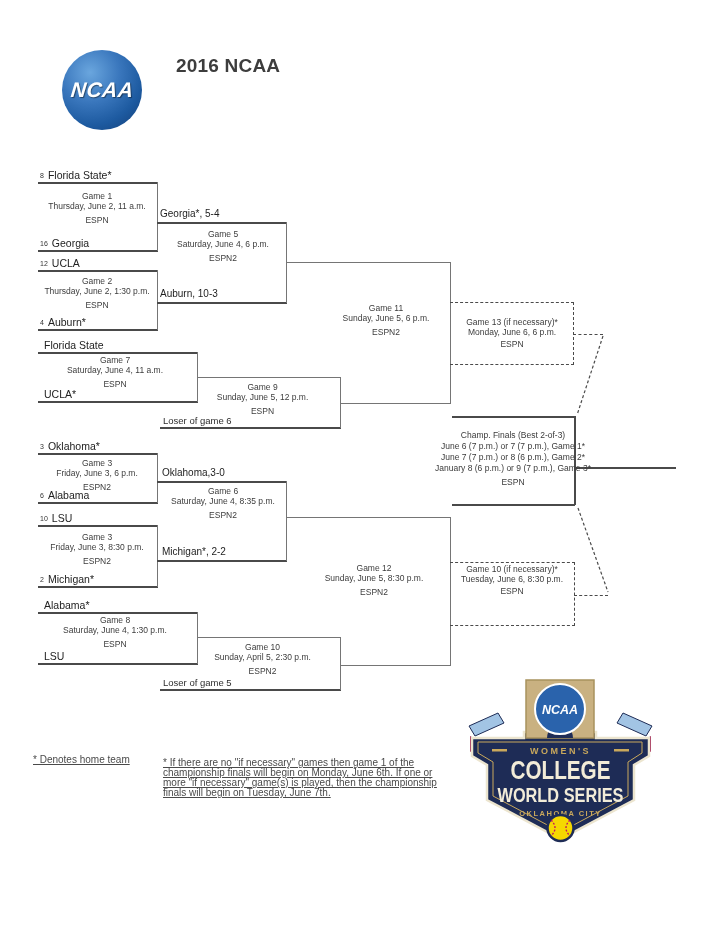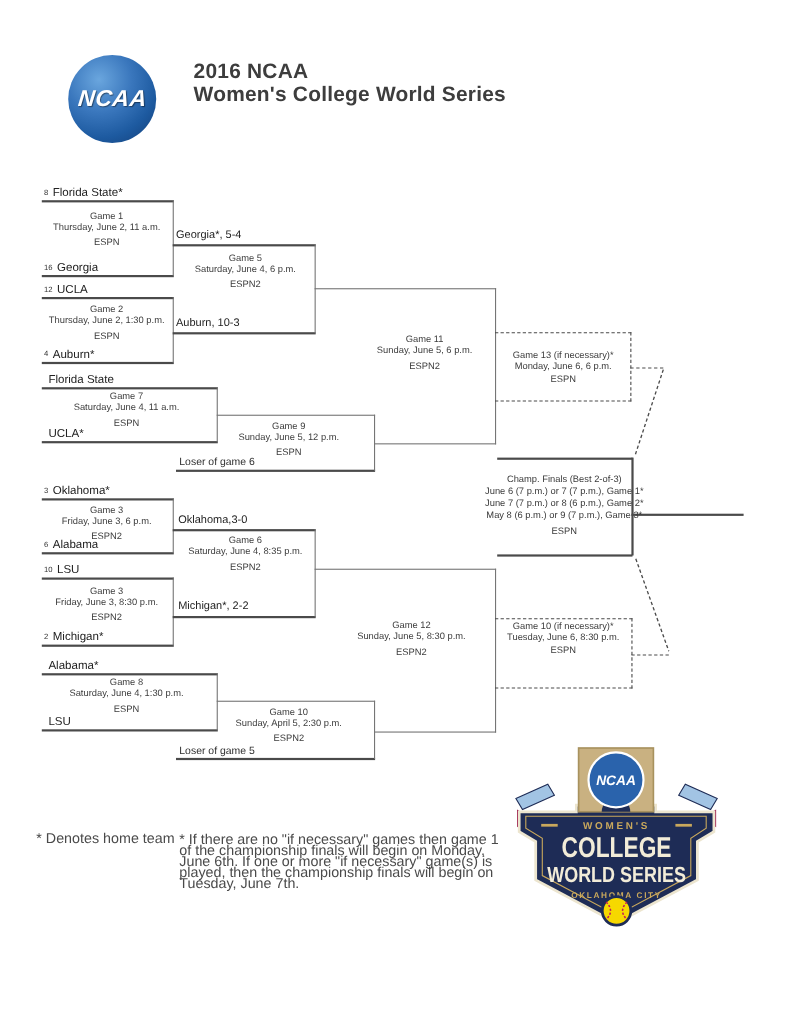--- a/index.html
+++ b/index.html
@@ -20,36 +20,35 @@
   .dv{position:absolute;border-left:1.3px dashed #4a4a4a;}  
   
   .team{position:absolute;font-size:10.5px;color:#222;white-space:nowrap;}
   .team .seed{font-size:7px;color:#333;margin-right:4px;position:relative;top:-1px;}
   .winner{position:absolute;font-size:10px;color:#1d1d1d;white-space:nowrap;}
   .ginfo{position:absolute;text-align:center;font-size:8.5px;line-height:9.5px;color:#3c3c3c;}
   .ginfo .tv{margin-top:5px;}
   .loser{position:absolute;font-size:9.5px;color:#2e2e2e;white-space:nowrap;}
   .champ{position:absolute;left:433px;top:430px;width:160px;text-align:center;font-size:8.5px;line-height:11px;color:#3a3a3a;}
   .champ .tv{margin-top:3px;}
-  .fnote{position:absolute;font-size:13px;color:#4a4a4a;}
+  .fnote{position:absolute;font-size:10px;color:#4a4a4a;text-decoration:underline;}
   .fnote-right{left:163px;top:758px;width:292px;line-height:10px;}
   .fnote-left{left:33px;top:754px;}
   svg{position:absolute;}
 </style>
 </head>
 <body>
 
 <div class="page">
 
   <div class="ncaa-sphere">
     <span>NCAA</span>
   </div>
   <div class="title">
     <div>2016 NCAA</div>
-    <div>Women's College World Series</div>
   </div>
 
   <div class="tl" style="left:38px;top:182px;width:120px"></div>
   <div class="tl" style="left:38px;top:250px;width:120px"></div>
   <div class="vl" style="left:157px;top:182px;height:69px"></div>
   <div class="tl" style="left:157px;top:222px;width:130px"></div>
   <div class="tl" style="left:38px;top:270px;width:120px"></div>
   <div class="tl" style="left:38px;top:329px;width:120px"></div>
   <div class="vl" style="left:157px;top:270px;height:60px"></div>
   <div class="tl" style="left:157px;top:302px;width:130px"></div>
@@ -190,21 +189,21 @@
   <div class="ginfo" style="left:450px;top:565px;width:124px">
     <div>Game 10 (if necessary)*</div>
     <div>Tuesday, June 6, 8:30 p.m.</div>
     <div class="tv" style="margin-top:3px">ESPN</div>
   </div>
 
   <div class="champ">
     <div>Champ. Finals (Best 2-of-3)</div>
     <div>June 6 (7 p.m.) or 7 (7 p.m.), Game 1*</div>
     <div>June 7 (7 p.m.) or 8 (6 p.m.), Game 2*</div>
-    <div>May 8 (6 p.m.) or 9 (7 p.m.), Game 3*</div>
+    <div>January 8 (6 p.m.) or 9 (7 p.m.), Game 3*</div>
     <div class="tv">ESPN</div>
   </div>
 
   <div class="fnote fnote-left">* Denotes home team</div>
   <div class="fnote fnote-right">* If there are no "if necessary" games then game 1 of the championship finals will begin on Monday, June 6th.  If one or more "if necessary" game(s) is played, then the championship finals will begin on Tuesday, June 7th.</div>
 
   <svg style="left:468px;top:672px" width="185" height="172" viewBox="0 0 185 172">
 
     <polygon points="1,54 30,41 36,51 7,64" style="fill:var(--lt-blue,#a2c4e4)" stroke="#1e2c56" stroke-width="1"></polygon>
     <polygon points="184,54 155,41 149,51 178,64" style="fill:var(--lt-blue,#a2c4e4)" stroke="#1e2c56" stroke-width="1"></polygon>

